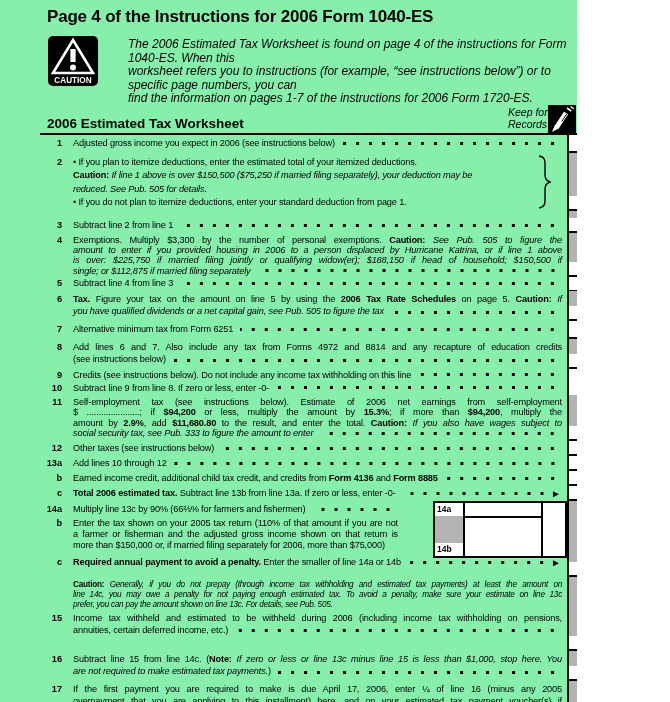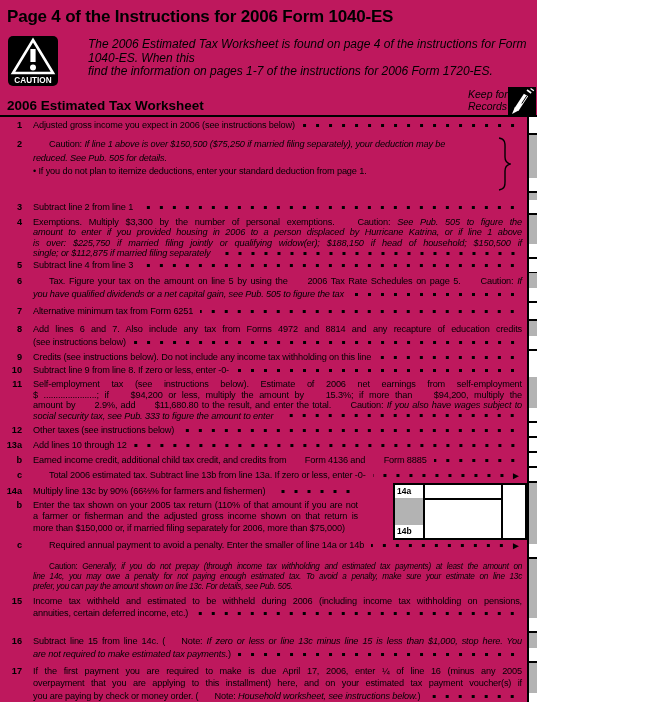--- a/index.html
+++ b/index.html
@@ -1,17 +1,17 @@
 <!DOCTYPE html>
 <html><head>
 <meta charset="utf-8">
 <style>
   html,body{margin:0;padding:0;background:#fff;}
-  .page{position:relative;width:537px;height:702px;background:#be185d;color:#000;
-        font-family:"Liberation Sans",sans-serif;overflow:hidden;}
+  .page{position:relative;width:537px;height:702px;background:#86efac;color:#000;
+        font-family:"Liberation Sans",sans-serif;overflow:hidden;padding-left:40px;}
   h1.title{margin:7px 0 0 7px;font-size:17px;font-weight:bold;letter-spacing:-0.2px;}
   
   .note{display:flex;margin:9px 8px 0 8px;}
   .note svg{flex:0 0 auto;}
   .note-text{margin-left:30px;margin-top:2px;font-style:italic;font-size:12px;line-height:13.5px;max-width:520px;}
   
   .ws-header{position:relative;height:23px;margin-top:4px;}
   .ws-title{position:absolute;left:7px;bottom:2px;font-size:13.5px;font-weight:bold;}
   .ws-keep{position:absolute;left:468px;bottom:3px;font-size:10.5px;font-style:italic;}
   .pencil{position:absolute;right:1px;top:-5px;z-index:2;}
@@ -23,21 +23,21 @@
   .wpara{position:relative;padding-left:33px;}
   .wpara.narrow{width:358px;box-sizing:border-box;}
   .wpara.small{font-size:8.2px;}
   .wpara.small .lt{letter-spacing:-0.25px;}
   .wnum{position:absolute;left:0;width:22px;text-align:right;font-weight:bold;}
   .lplain{white-space:nowrap;}
   .lplain.just{white-space:normal;text-align:justify;text-align-last:justify;}
   .lflex{display:flex;}
   .lflex .lt{white-space:nowrap;}
   .lt{letter-spacing:-0.15px;}
-  .sb{font-weight:normal;margin-left:16px;}
+  .sb{font-weight:bold;}
   .si{font-style:italic;margin-top:32px;}
   .leader{flex:1 1 auto;min-width:14px;height:9px;align-self:flex-end;margin:0 3px 1px 7px;
     background-image:radial-gradient(circle,#000 1.5px,rgba(0,0,0,0) 1.8px);
     background-size:13px 9px;background-repeat:repeat-x;background-position:right center;}
   .warrow{align-self:flex-end;font-size:10px;line-height:11px;margin-right:1px;}
   .brace{position:absolute;left:497px;top:2px;}
   
   .ncol,.acol,.ccol{box-sizing:border-box;border-bottom:2px solid #000;background:#fff;}
   .ncol{width:33px;border-left:2px solid #000;display:flex;flex-direction:column;}
   .acol{width:77px;border-left:2px solid #000;}
@@ -67,20 +67,21 @@
   <div class="note">
     <svg width="50" height="52" viewBox="0 0 50 52">
       <rect x="0" y="0" width="50" height="50" rx="5" fill="#000"></rect>
       <polygon points="25,4 45,37 5,37" fill="#000" stroke="#fff" stroke-width="2.6"></polygon>
       <rect x="22.4" y="13" width="5.2" height="13" fill="#fff"></rect>
       <circle cx="25" cy="31.5" r="3" fill="#fff"></circle>
       <text x="25" y="47" font-size="8.2" font-weight="bold" text-anchor="middle" fill="#fff" font-family="Liberation Sans, sans-serif">CAUTION</text>
     </svg>
     <div class="note-text">
       <div>The 2006 Estimated Tax Worksheet is found on page 4 of the instructions for Form 1040-ES. When this</div>
+      <div>worksheet refers you to instructions (for example, “see instructions below”) or to specific page numbers, you can</div>
       <div>find the information on pages 1-7 of the instructions for 2006 Form 1720-ES.</div>
     </div>
   </div>
 
   <div class="ws-header">
     <span class="ws-title">2006 Estimated Tax Worksheet</span>
     <span class="ws-keep">Keep for Your Records</span>
     <svg class="pencil" width="28" height="28" viewBox="0 0 28 28">
       <rect width="28" height="28" fill="#000"></rect>
       <line x1="8.5" y1="22.5" x2="18" y2="8" stroke="#fff" stroke-width="5"></line>
@@ -107,20 +108,23 @@
           <div class="numbox">1</div>
         </div>
         <div class="acol"></div>
         <div class="ccol"></div>
       </div>
       <div class="wrow" style="height: 58px;">
         <div class="wtext">
           <div class="wpara" style="line-height: 13.5px; padding-top: 3px;">
             <div class="wnum" style="top: 3px;">2</div>
             <div class="lplain">
+              <div class="lt"><span>• If you plan to itemize deductions, enter the estimated total of your itemized deductions.</span></div>
+            </div>
+            <div class="lplain">
               <div class="lt"><span class="sb">Caution: </span><span class="si">If line 1 above is over $150,500 ($75,250 if married filing separately), your deduction may be</span></div>
             </div>
             <div class="lplain">
               <div class="lt"><span class="si">reduced. See Pub. 505 for details.</span></div>
             </div>
             <div class="lplain">
               <div class="lt"><span>• If you do not plan to itemize deductions, enter your standard deduction from page 1.</span></div>
             </div>
           </div>
         </div>

